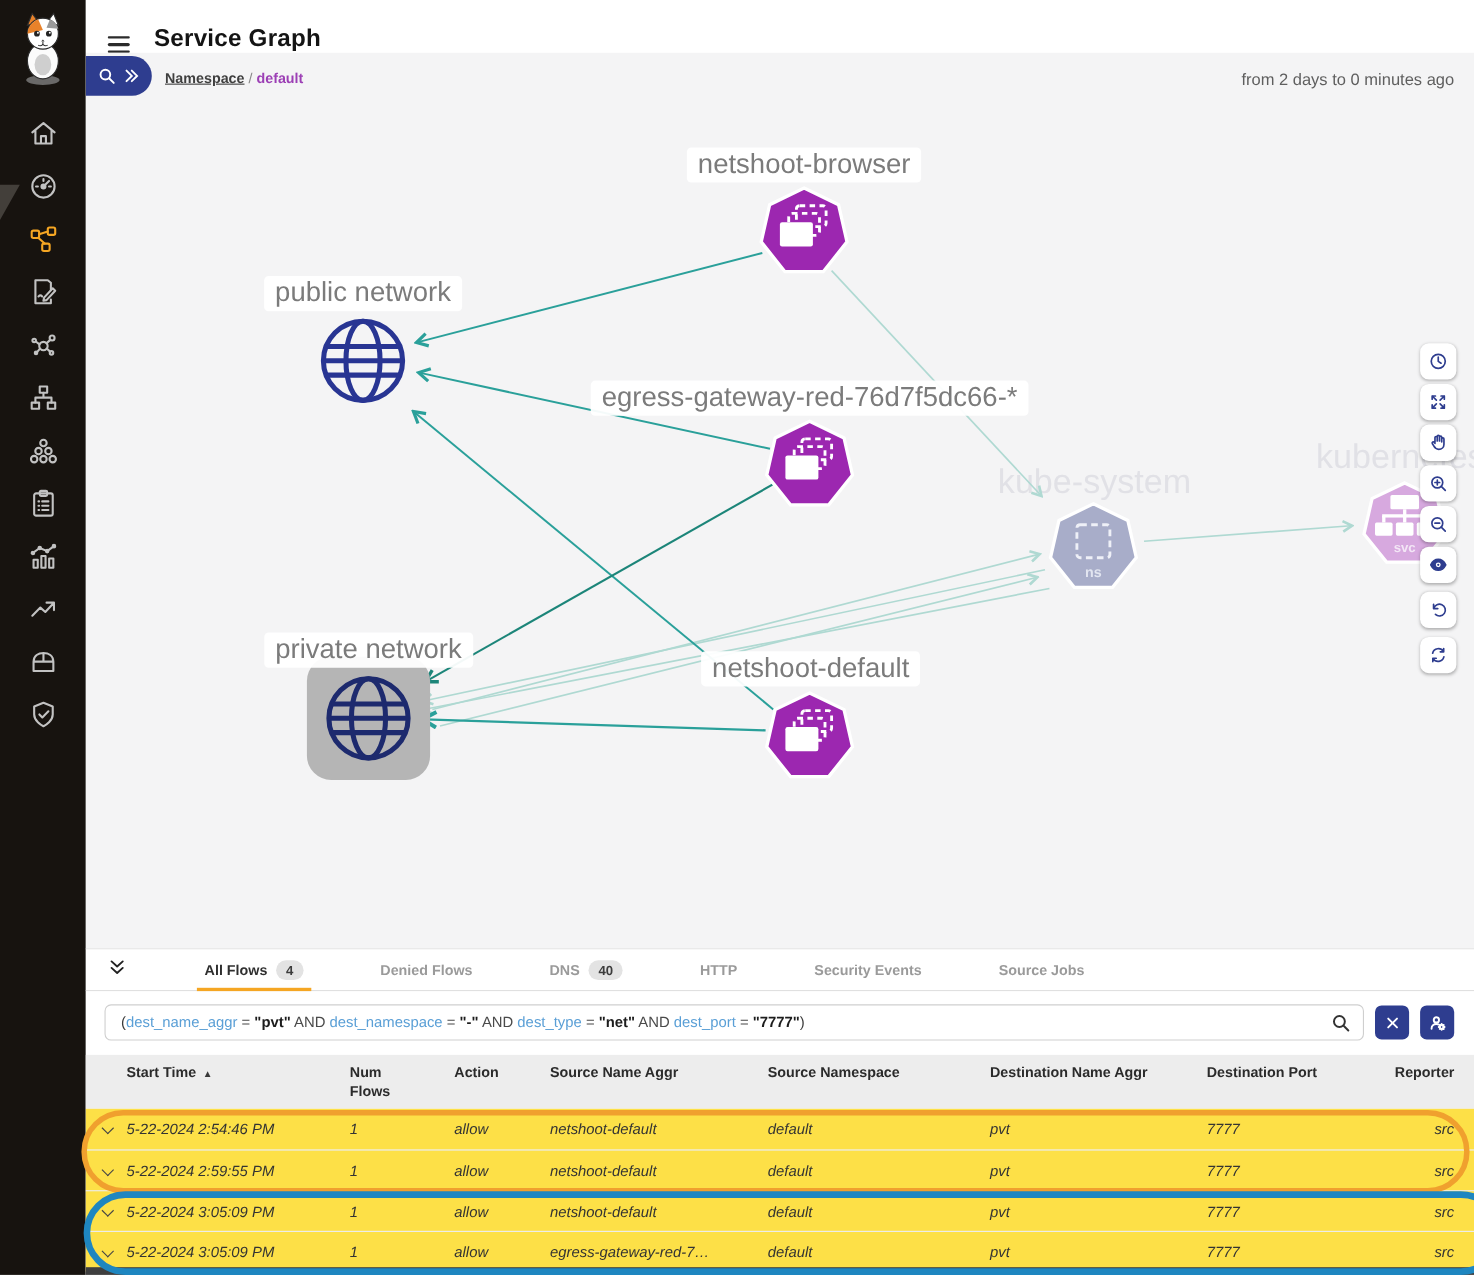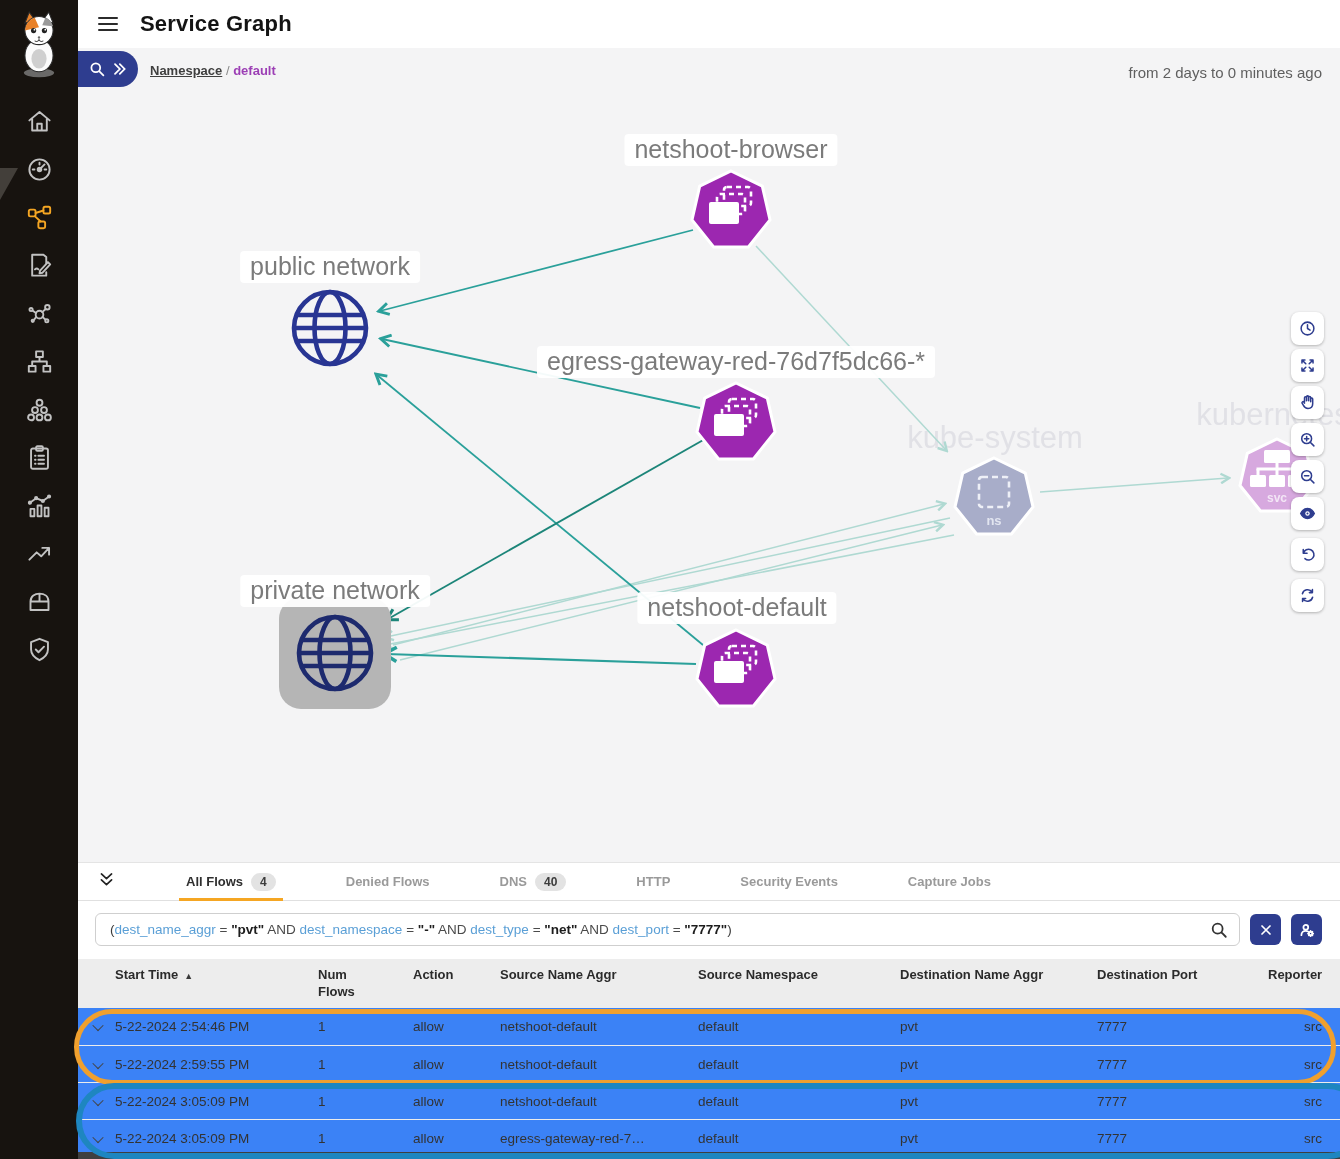--- a/index.html
+++ b/index.html
@@ -13,21 +13,21 @@
   .side-icons { display:flex; flex-direction:column; align-items:center; }
   .side-icon { width:78px; height:48px; display:flex; align-items:center; justify-content:center; cursor:pointer; }
   .side-icon svg { width:27px; height:27px; stroke:#c2c2c2; fill:none; stroke-width:1.7; stroke-linecap:round; stroke-linejoin:round; }
   .side-icon.active svg { stroke:#F5A623; }
   .notch { position:absolute; left:0; top:168px; width:0; height:0;
            border-left:18px solid #433f3a; border-bottom:32px solid transparent; }
 
   
   .main { flex:1; display:flex; flex-direction:column; position:relative; width:1262px; }
 
-  .topbar { height:48px; background:#fff; display:flex; align-items:center; padding-left:20px; }
+  .topbar { height:48px; background:#fff; display:flex; align-items:flex-end; padding-left:20px; }
   .hamburger { width:20px; height:15px; display:flex; flex-direction:column; justify-content:space-between; cursor:pointer; }
   .hamburger span { display:block; height:2.4px; background:#2b2b2b; border-radius:2px; }
   .topbar h1 { margin-left:22px; font-size:22px; font-weight:700; color:#141414; letter-spacing:.2px; }
 
   
   .graph { position:relative; height:814px; background:#f4f4f5; overflow:hidden; }
   .pill { position:absolute; left:0; top:3px; width:60px; height:36px; background:#2E3D8F;
           border-radius:0 18px 18px 0; display:flex; align-items:center; justify-content:center; gap:6px; cursor:pointer; z-index:6;}
   .pill svg { width:16px; height:16px; stroke:#fff; fill:none; stroke-width:2.2; stroke-linecap:round; }
   .breadcrumb { position:absolute; left:72px; top:15px; font-size:13px; color:#888; z-index:6;}
@@ -62,21 +62,21 @@
   .qbox .qsearch { position:absolute; right:11px; top:7px; width:18px; height:18px; stroke:#333; fill:none; stroke-width:2; stroke-linecap:round; }
   .qf { color:#5A9FD6; } .qo { color:#4a4a4a; } .qv { color:#1d1d1d; font-weight:700; } .qp { color:#3a3a3a; }
   .sqbtn { width:31px; height:31px; border-radius:6px; background:#2E3D8F; display:flex; align-items:center; justify-content:center; cursor:pointer; flex:0 0 31px; }
   .sqbtn svg { width:16px; height:16px; stroke:#fff; fill:none; stroke-width:2.2; stroke-linecap:round; stroke-linejoin:round; }
 
   .grid { display:grid; grid-template-columns:27px 203px 95px 87px 198px 202px 197px 171px 1fr; padding:0 18px 0 10px; align-items:center; }
   .thead { background:#ededed; height:49px; margin-top:13px; font-size:13px; font-weight:700; color:#2b2b2b; align-items:start; padding-top:8px; }
   .thead .hnum { display:inline-block; max-width:46px; line-height:1.3; }
   .thead .sort { font-size:9px; margin-left:6px; color:#3a3a3a; }
   .thead .hright { text-align:right; }
-  .trow { height:37px; font-size:13.5px; color:#333; border-top:1px solid #ececec; background:#3b82f6; }
+  .trow { height:37px; font-size:13.5px; color:#333; border-top:1px solid #ececec; background:#fde047;font-style:italic; }
   .trow:first-child { border-top:none; }
   .trow .right { text-align:right; }
   .chev { display:inline-block; width:8px; height:8px; border-right:1.6px solid #444; border-bottom:1.6px solid #444;
           transform:rotate(45deg) translate(-1px,-1px); margin-left:6px; cursor:pointer; }
 
   .oval { position:absolute; border-radius:44px; pointer-events:none; z-index:6; background:transparent; }
   .oval.orange { left:-4px; top:146px; width:1262px; height:76px; border:5px solid #F0A02E; }
   .oval.blue   { left:-2px; top:220px; width:1290px; height:76px; border:6px solid #1E86C0; }
   .bottombar { position:absolute; left:0; right:0; bottom:0; height:7px; background:#3f3f3f; z-index:4; }
 </style>
@@ -399,21 +399,21 @@
           <span>DNS</span>
           <span class="badge">40</span>
         </div>
         <div class="tab">
           <span>HTTP</span>
         </div>
         <div class="tab">
           <span>Security Events</span>
         </div>
         <div class="tab">
-          <span>Capture Jobs</span>
+          <span>Source Jobs</span>
         </div>
       </div>
 
       <div class="filterrow">
         <div class="qbox">
           <span id="query"><span class="qp">(</span><span class="qf">dest_name_aggr</span><span class="qo"> = </span><span class="qv">"pvt"</span><span class="qo"> AND </span><span class="qf">dest_namespace</span><span class="qo"> = </span><span class="qv">"-"</span><span class="qo"> AND </span><span class="qf">dest_type</span><span class="qo"> = </span><span class="qv">"net"</span><span class="qo"> AND </span><span class="qf">dest_port</span><span class="qo"> = </span><span class="qv">"7777"</span><span class="qp">)</span></span>
           <svg class="qsearch" viewBox="0 0 20 20">
               <circle cx="8.5" cy="8.5" r="5.5"></circle>
               <path d="M13,13 L17.5,17.5"></path>
             </svg>

